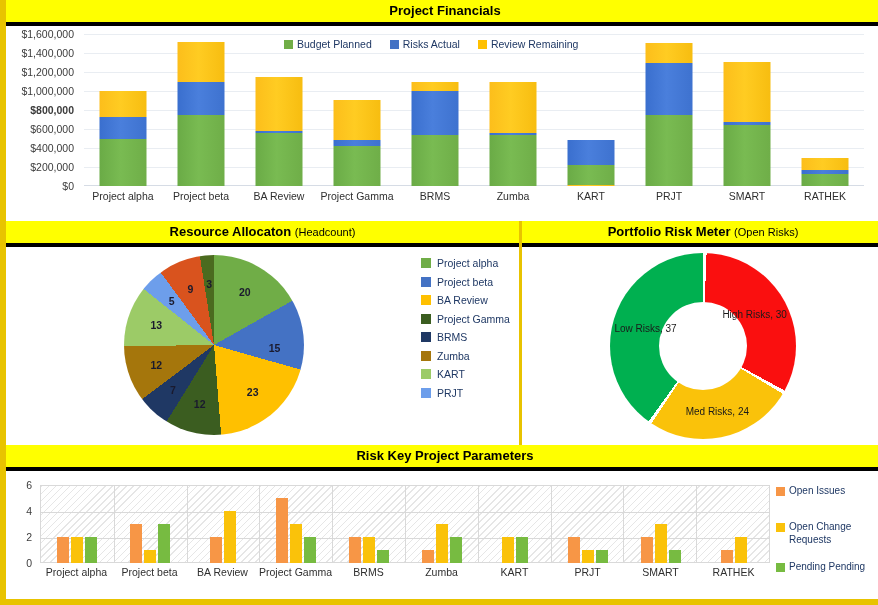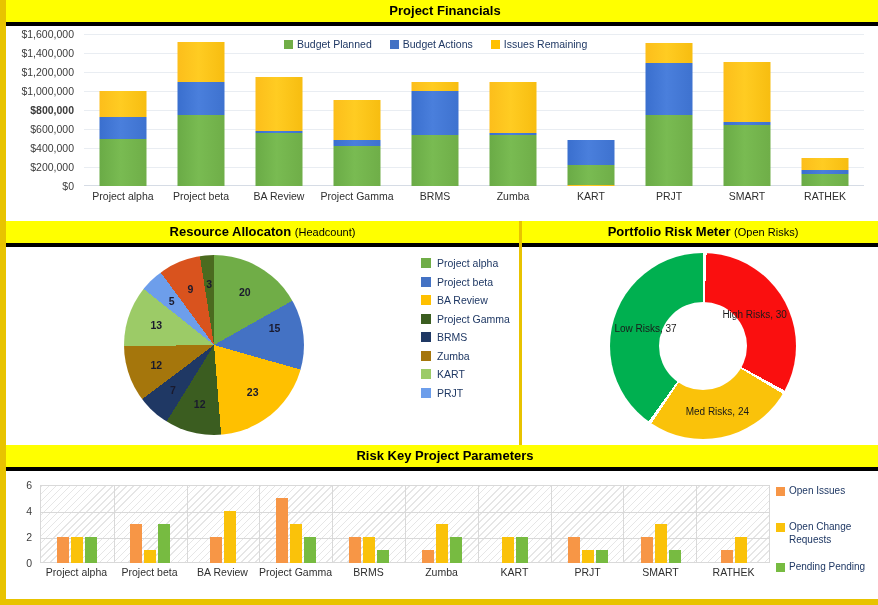--- a/index.html
+++ b/index.html
@@ -257,42 +257,42 @@
           <div class="xlabel">SMART</div>
           <div class="xlabel">RATHEK</div>
         </div>
       <div class="fin-legend" id="fin-legend">
           <div class="leg-item">
             <span class="swatch" style="background: rgb(112, 173, 71);"></span>
             <span>Budget Planned</span>
           </div>
           <div class="leg-item">
             <span class="swatch" style="background: rgb(68, 114, 196);"></span>
-            <span>Budget Actions</span>
+            <span>Risks Actual</span>
           </div>
           <div class="leg-item">
             <span class="swatch" style="background: rgb(255, 192, 0);"></span>
-            <span>Issues Remaining</span>
+            <span>Review Remaining</span>
           </div>
         </div>
     </div>
   </section>
 
   <section id="sec-mid">
 
     <div id="panel-resource">
       <div class="title-bar">
         <span>Resource Allocaton</span>
         <span class="sub">(Headcount)</span>
       </div>
       <div class="mid-body">
         <div class="pie-wrap">
           <div class="pie" id="pie" style="background: conic-gradient(rgb(112, 173, 71) 0deg, rgb(112, 173, 71) 60.5042deg, rgb(68, 114, 196) 60.5042deg, rgb(68, 114, 196) 105.882deg, rgb(255, 192, 0) 105.882deg, rgb(255, 192, 0) 175.462deg, rgb(59, 93, 32) 175.462deg, rgb(59, 93, 32) 211.765deg, rgb(31, 56, 100) 211.765deg, rgb(31, 56, 100) 232.941deg, rgb(165, 118, 12) 232.941deg, rgb(165, 118, 12) 269.244deg, rgb(156, 203, 103) 269.244deg, rgb(156, 203, 103) 308.571deg, rgb(109, 158, 235) 308.571deg, rgb(109, 158, 235) 323.697deg, rgb(217, 83, 30) 323.697deg, rgb(217, 83, 30) 350.924deg, rgb(75, 107, 31) 350.924deg, rgb(75, 107, 31) 360deg);">
               <div class="pie-label" style="left: 120.732px; top: 37.3072px;">20</div>
-              <div class="pie-label" style="left: 150.57px; top: 73px; text-align: center;">15</div>
+              <div class="pie-label" style="left: 150.57px; top: 93px; text-align: center;">15</div>
               <div class="pie-label" style="left: 128.659px; top: 137.186px;">23</div>
               <div class="pie-label" style="left: 75.6424px; top: 149.286px;">12</div>
               <div class="pie-label" style="left: 48.9046px; top: 135.08px;">7</div>
               <div class="pie-label" style="left: 32.2914px; top: 109.767px;">12</div>
               <div class="pie-label" style="left: 32.2914px; top: 70.2334px;">13</div>
               <div class="pie-label" style="left: 47.7289px; top: 46.021px;">5</div>
               <div class="pie-label" style="left: 66.4705px; top: 33.7207px;">9</div>
               <div class="pie-label" style="left: 85.1739px; top: 29.1912px;">3</div>
             </div>
         </div>

